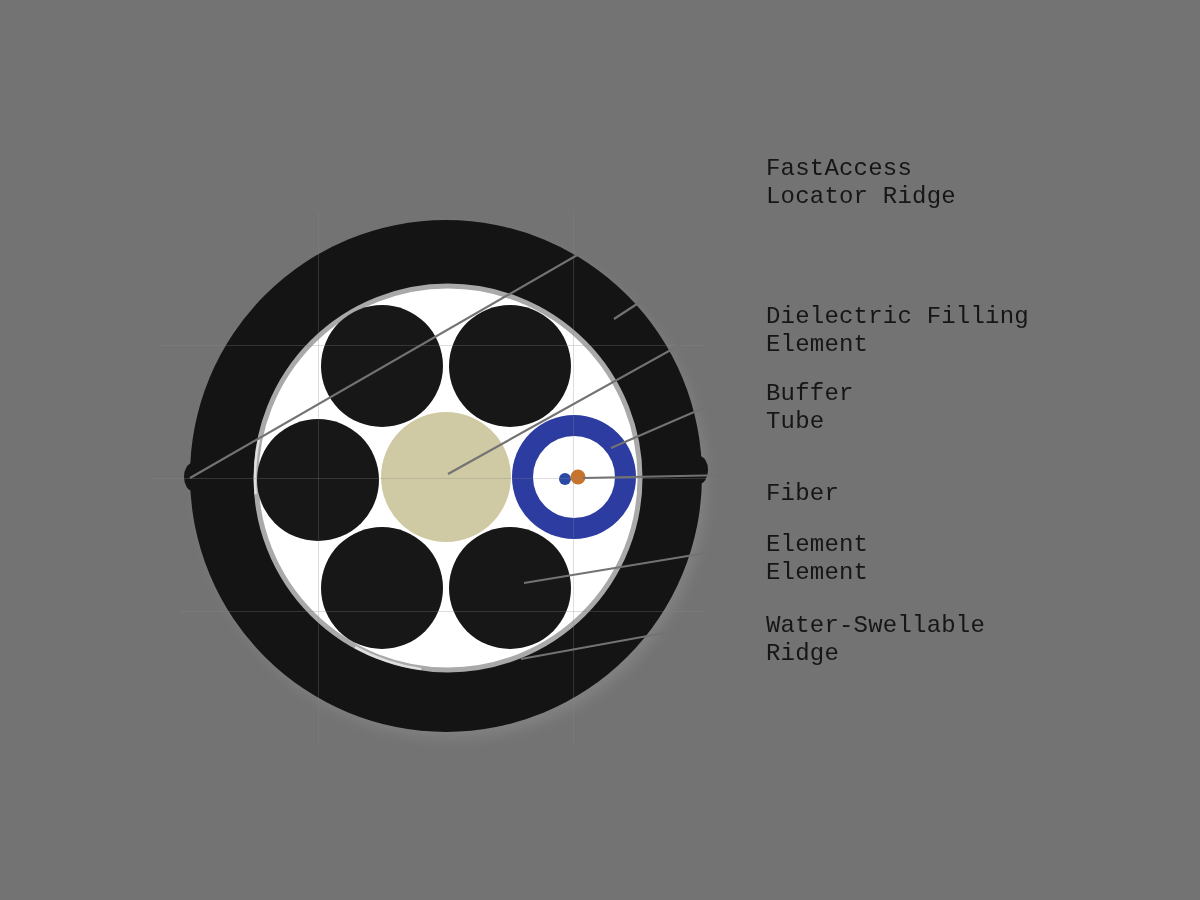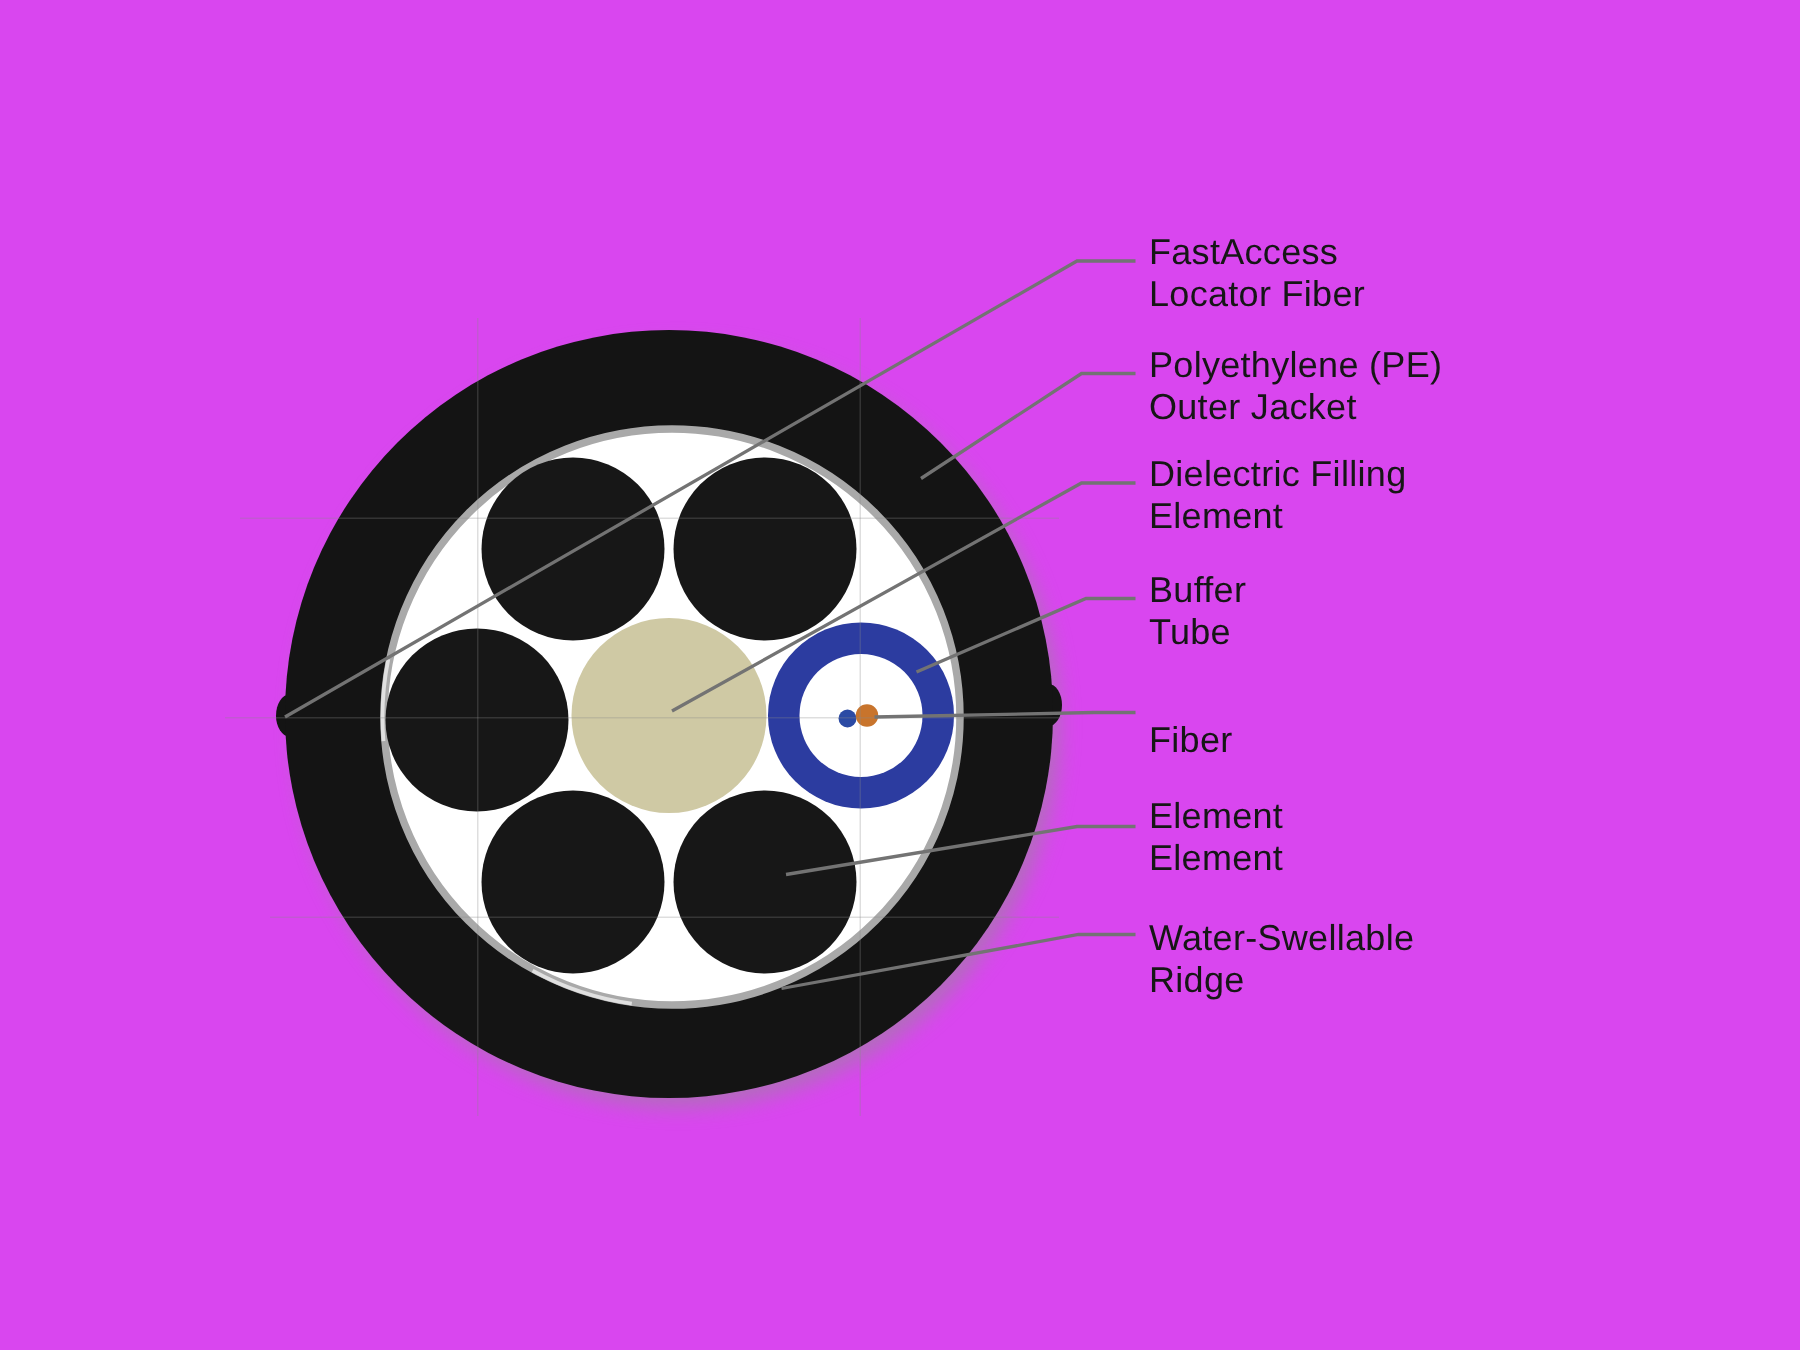--- a/index.html
+++ b/index.html
@@ -8,21 +8,22 @@
     background: #ffffff;
     width: 1200px;
     height: 900px;
     overflow: hidden;
     font-family: "Liberation Sans", sans-serif;
   }
   .stage {
     position: relative;
     width: 1200px;
     height: 900px;
-    background: #d946ef;
+    background: #737373;
+    font-family: Liberation Mono, monospace;
   }
   svg.diagram {
     position: absolute;
     left: 0;
     top: 0;
   }
   .label {
     position: absolute;
     left: 766px;
     font-size: 24px;
@@ -83,27 +84,23 @@
       <polyline points="448,474 721,322 757,322"></polyline>
       <polyline points="611,448 724,399 757,399"></polyline>
       <polyline points="583,478 729,475 757,475"></polyline>
       <polyline points="524,583 718,551 757,551"></polyline>
       <polyline points="521,659 719,623 757,623"></polyline>
     </g>
   </svg>
 
   <div class="label" style="top:155px">
     <div>FastAccess</div>
-    <div>Locator Fiber</div>
+    <div>Locator Ridge</div>
   </div>
 
-  <div class="label" style="top:230px">
-    <div>Polyethylene (PE)</div>
-    <div>Outer Jacket</div>
-  </div>
 
   <div class="label" style="top:303px">
     <div>Dielectric Filling</div>
     <div>Element</div>
   </div>
 
   <div class="label" style="top:380px">
     <div>Buffer</div>
     <div>Tube</div>
   </div>

